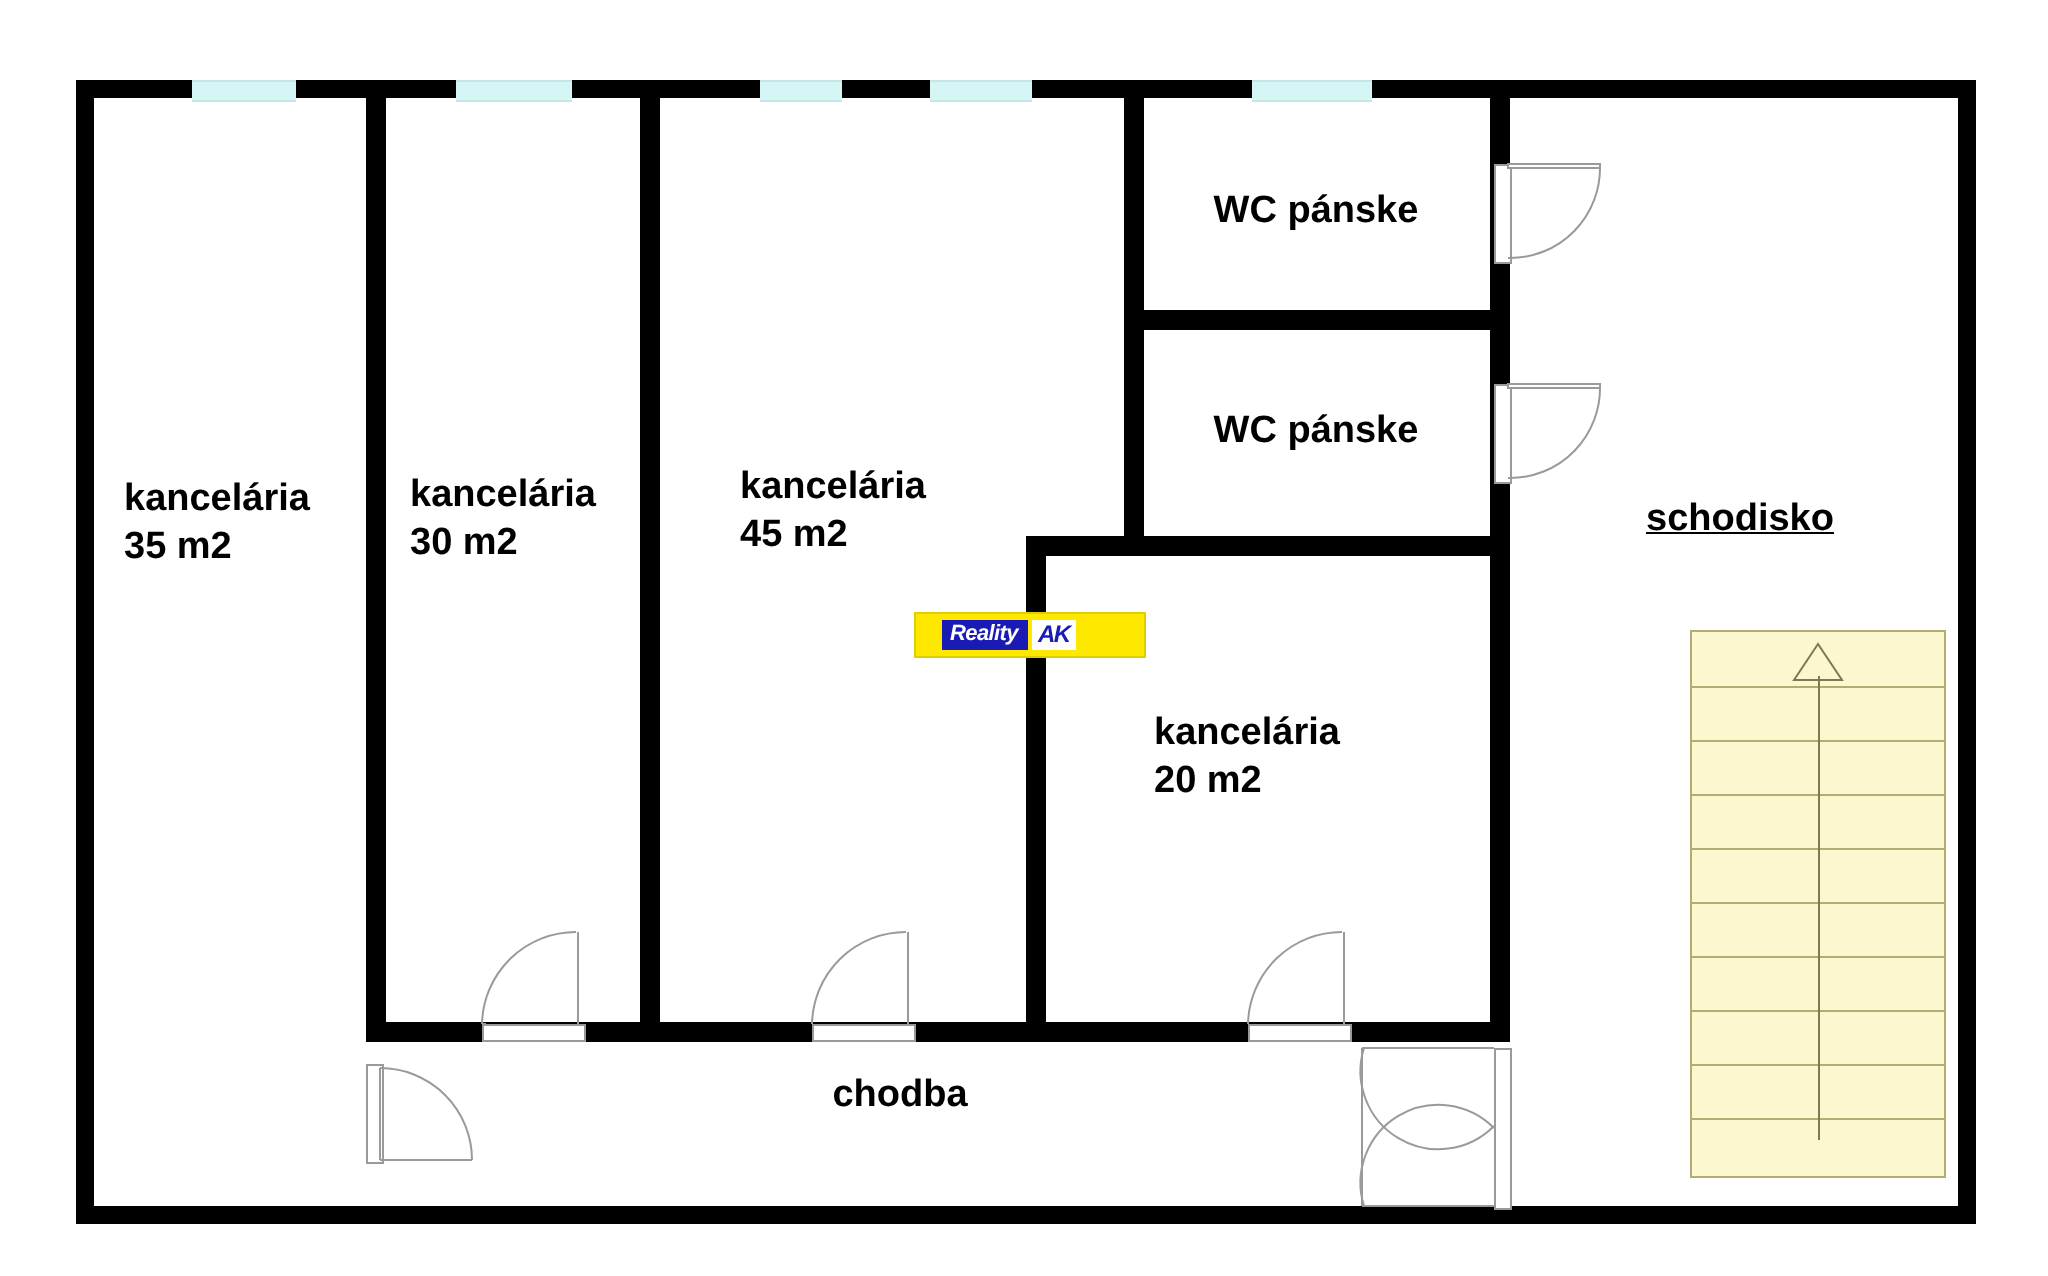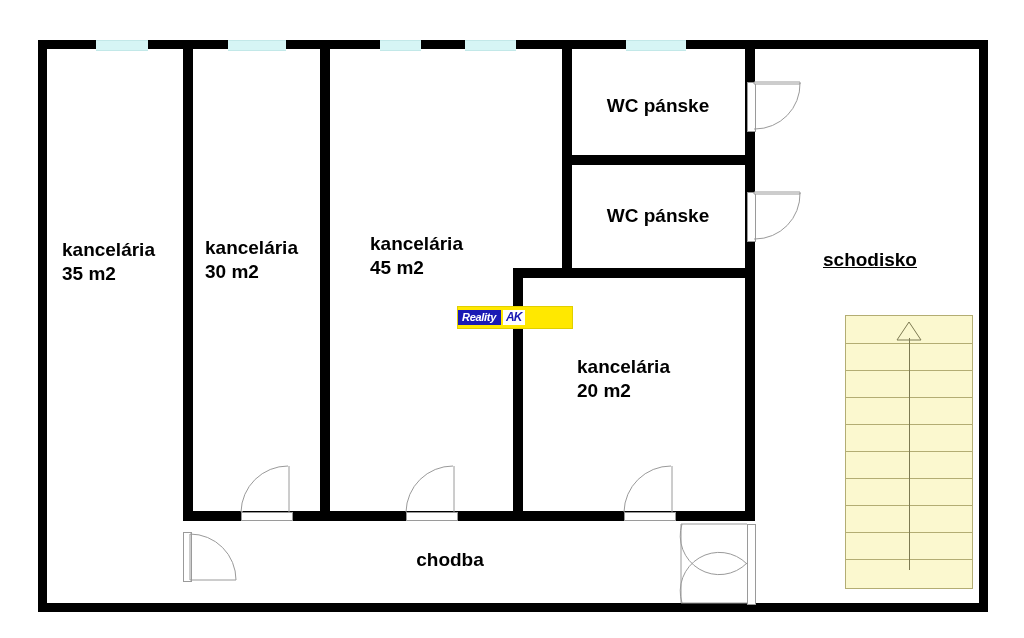--- a/index.html
+++ b/index.html
@@ -86,21 +86,21 @@
     position: absolute;
     top: 4px;
     left: 50%;
     transform: translateX(-50%);
   }
   #logo {
     position: absolute;
     background: #ffe800;
     border: 1px solid #e0cf00;
     box-sizing: border-box;
-    padding: 3px 0;
+    padding: 3px 13px;
     display: flex;
     align-items: stretch;
     gap: 2px;
   }
   #logo .logo-word {
     background: #1a1ab4;
     color: #ffffff;
     font-style: italic;
     font-weight: bold;
     font-size: 11px;
@@ -164,21 +164,21 @@
   <div class="label left" style="left:370px; top:232px; width:130px;">kancelária
 45 m2</div>
 
   <div class="label left" style="left:577px; top:355px; width:130px;">kancelária
 20 m2</div>
 
   <div class="label" style="left:572px; top:94px; width:172px;">WC pánske</div>
 
   <div class="label" style="left:572px; top:204px; width:172px;">WC pánske</div>
 
-  <div class="label" style="left:345px; top:548px; width:210px;">chodba</div>
+  <div class="label" style="left:345px; top:536px; width:210px;">chodba</div>
 
   <div class="label" style="left:760px; top:248px; width:220px;text-decoration:underline;">schodisko</div>
 
   <div class="door-panel" style="left:747px; top:82px; width:7px; height:48px;"></div>
   <div class="door" style="left:754px; top:82px; width:50px; height:50px;">
     <svg width="50" height="50" viewBox="0 0 50 50">
       <path class="door-leaf" d="M0,0 L46,0 L46,2 L0,2 Z"></path>
       <path class="door-arc" d="M46,1 A45,45 0 0 1 1,47"></path>
       <line class="door-arc" x1="0" y1="47" x2="2" y2="47"></line>
     </svg>

